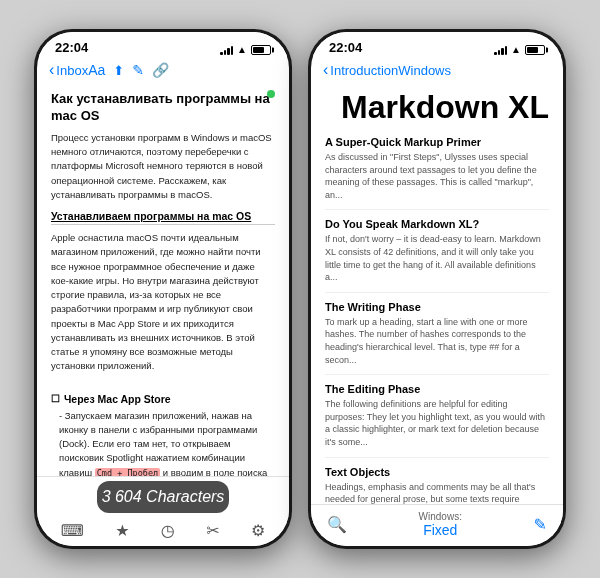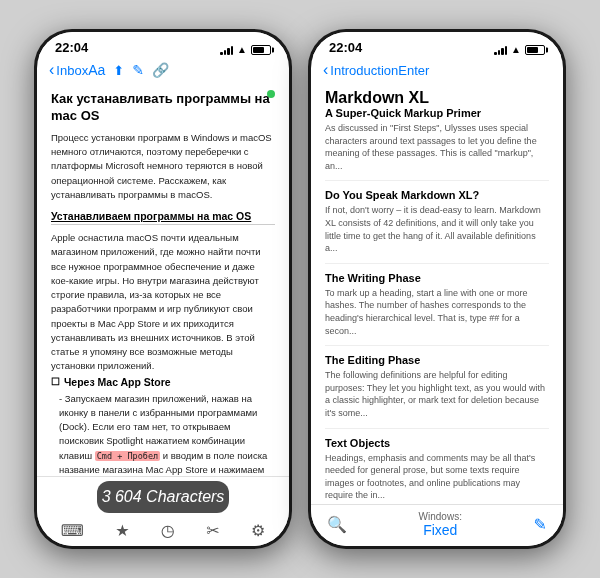--- a/index.html
+++ b/index.html
@@ -165,21 +165,21 @@
       font-weight: 600;
       border-bottom: 1px solid #ccc;
       padding-bottom: 2px;
       margin-bottom: 6px;
       text-decoration: underline;
     }
     .article-body-2 {
       font-size: 9.5px;
       line-height: 1.5;
       color: #222;
-      margin-bottom: 2px;
+      margin-bottom: 19px;
     }
     .sub-heading {
       font-size: 10.5px;
       font-weight: 600;
       margin-bottom: 4px;
       display: flex;
       align-items: center;
       gap: 4px;
     }
     .checkbox-icon {
@@ -223,24 +223,25 @@
       align-items: center;
       padding: 4px 8px 6px;
     }
     .tool-icon {
       font-size: 16px;
       color: #555;
     }
 
     
     .page-title-large {
-      font-size: 16px;
+      font-size: 32px;
       font-weight: 700;
-      margin-bottom: 0;
+      margin-bottom: 10px;
       color: #000;
+      text-align: right;
     }
     .doc-section {
       margin-bottom: 8px;
       border-bottom: 1px solid #eee;
       padding-bottom: 8px;
     }
     .doc-section-title {
       font-size: 11px;
       font-weight: 700;
       color: #000;
@@ -368,21 +369,21 @@
             <div class="battery-fill"></div>
           </div>
         </div>
       </div>
 
       <div class="nav-bar">
         <div class="back-btn">
           <span class="back-chevron">‹</span>
           <span>Introduction</span>
         </div>
-        <span class="nav-right-text">Enter</span>
+        <span class="nav-right-text">Windows</span>
       </div>
 
       <div class="content" style="padding-top:4px;">
         <div class="page-title-large">Markdown XL</div>
 
         <div class="doc-section">
           <div class="doc-section-title">A Super-Quick Markup Primer</div>
           <div class="doc-section-body">As discussed in "First Steps", Ulysses uses special characters around text passages to let you define the meaning of these passages. This is called "markup", an...</div>
         </div>
         <div class="doc-section">

